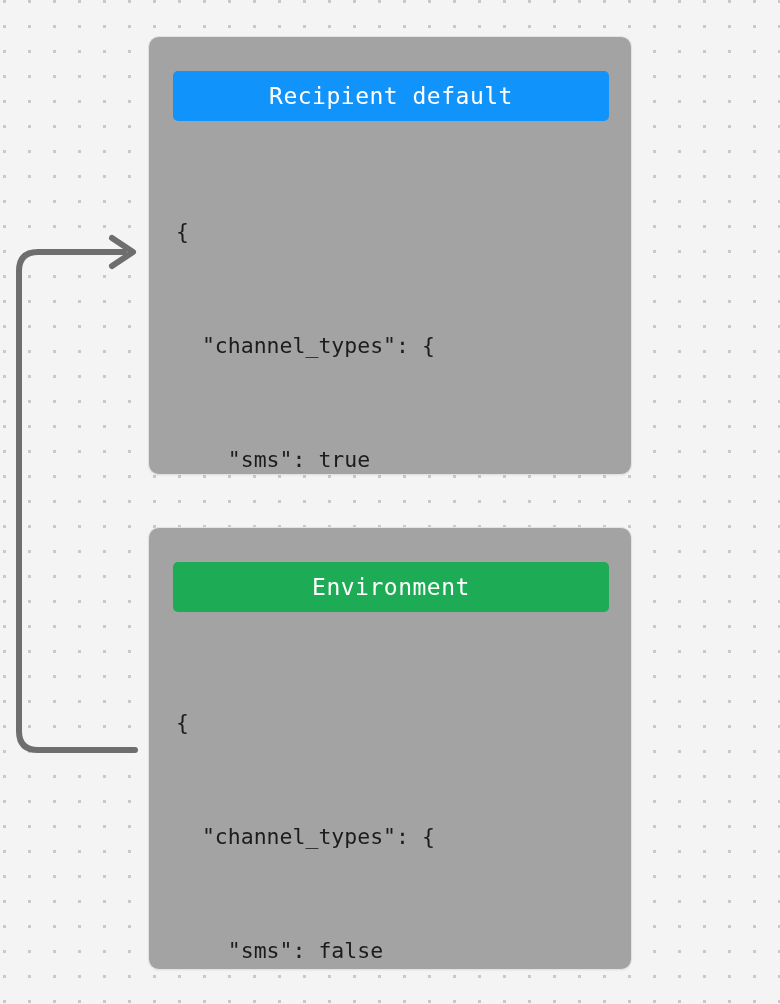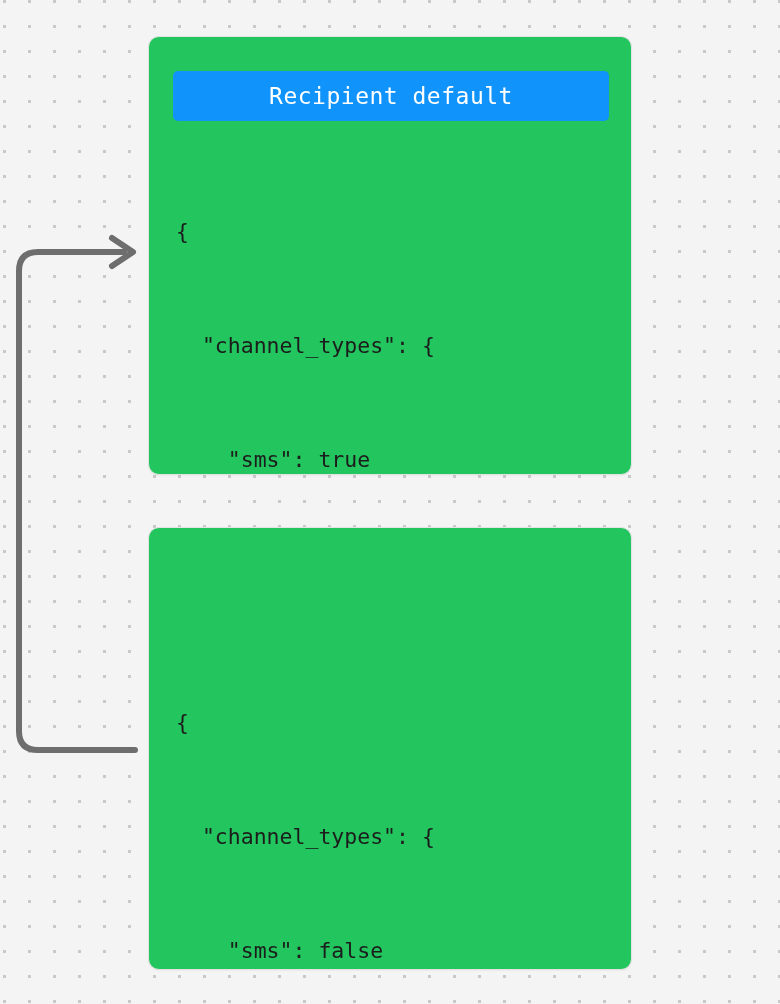--- a/index.html
+++ b/index.html
@@ -29,21 +29,21 @@
     left: 0;
     top: 230px;
     width: 160px;
     height: 540px;
     pointer-events: none;
   }
 
   
   .card {
     position: absolute;
-    background: #22c55e;
+    background: #a3a3a3;
     border: 1px solid #e3e3e3;
     border-radius: 11px;
     box-sizing: border-box;
     box-shadow: 0 1px 2px rgba(0,0,0,0.045);
   }
   .card-recipient {
     left: 148px;
     top: 36px;
     width: 484px;
     height: 439px;
@@ -113,20 +113,23 @@
       <span class="json-line">    "sms": true</span>
       <span class="json-line">  },</span>
       <span class="json-line diff">  "categories": {</span>
       <span class="json-line diff">    "collaboration": true</span>
       <span class="json-line diff">  }</span>
       
     </div>
   </div>
 
   <div class="card card-environment">
+    <div class="card-header header-green">
+      <span>Environment</span>
+    </div>
     <div class="json-body">
       <span class="json-line">{</span>
       <span class="json-line">  "channel_types": {</span>
       <span class="json-line">    "sms": false</span>
       
       
       
       
       
     </div>

